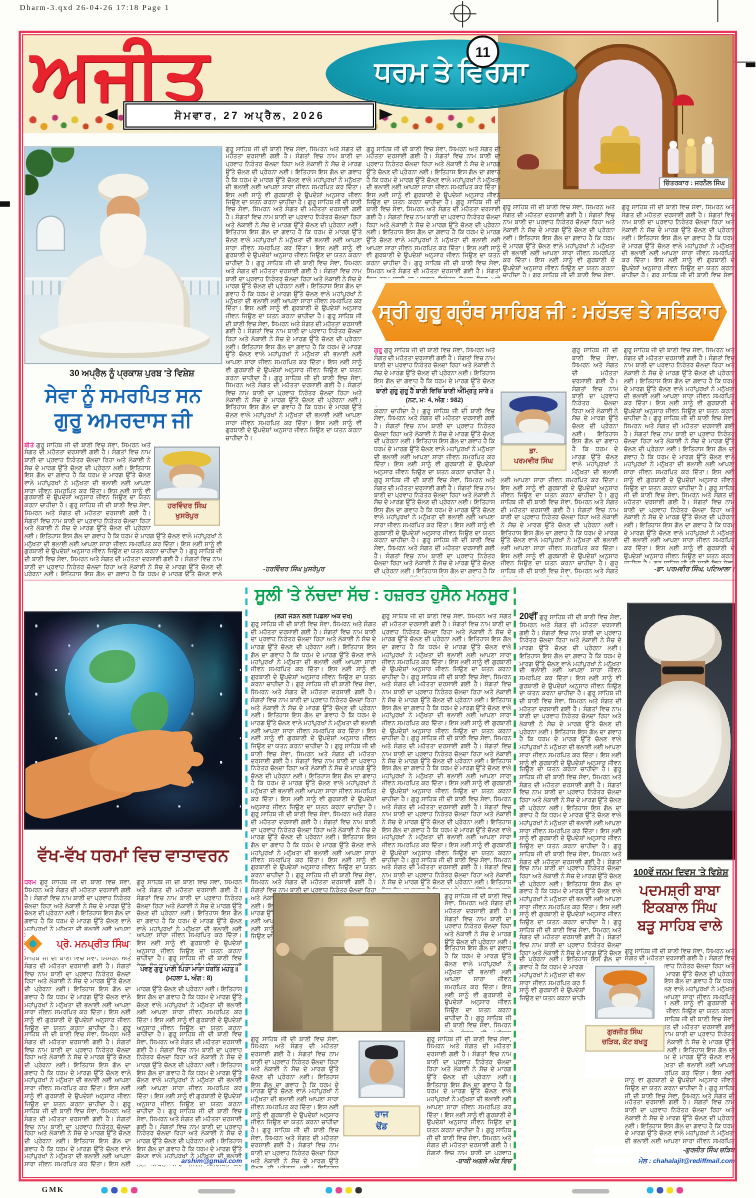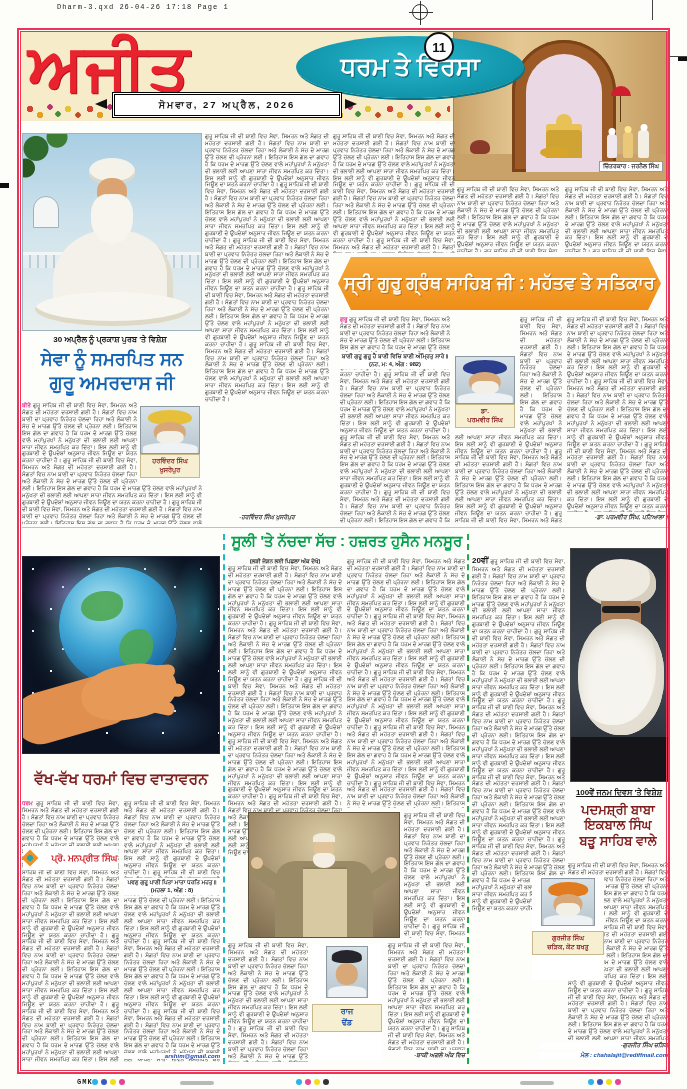--- a/index.html
+++ b/index.html
@@ -2,21 +2,21 @@
 <html><head>
 <meta charset="utf-8">
 <style>
   *{margin:0;padding:0;box-sizing:border-box;}
   html,body{background:#ffffff;}
   #page{position:relative;width:687px;height:1089px;background:#fdfdfa;overflow:hidden;
          font-family:"Liberation Sans",sans-serif;color:#1a1a1a;}
   .abs{position:absolute;}
 
   
-  .slug{font-family:Liberation Mono, monospace;font-size:7px;color:#222;letter-spacing:1px;margin-left:39px;}
+  .slug{font-family:Liberation Serif, serif;font-size:7px;color:#222;letter-spacing:1px;}
   .regmark{width:16px;height:16px;border:1px solid #333;border-radius:50%;}
   .regmark:before,.regmark:after{content:"";position:absolute;background:#333;}
   .regmark:before{left:50%;top:-4px;width:1px;height:24px;}
   .regmark:after{top:50%;left:-4px;height:1px;width:24px;}
   .cropline{background:#444;}
   .tick{background:#111;}
   .cmyk{display:flex;gap:3px;}
   .cmyk i{width:6px;height:6px;border-radius:50%;display:block;}
   .graysmudge{background:#b9b9b9;border-radius:2px;}
 
@@ -220,21 +220,21 @@
   <div class="abs art img-guru" style="left:22px;top:133px;width:180px;height:198px;">
     <div class="foliage"></div>
     <div class="dome"></div>
     <div class="rail"></div>
     <div class="robe"></div>
     <div class="turban"></div>
     <div class="face"></div>
     <div class="beard"></div>
     <div class="bolster"></div>
   </div>
-  <div class="abs kicker" style="left:20px;top:335px;width:180px;">30 ਅਪ੍ਰੈਲ ਨੂੰ ਪ੍ਰਕਾਸ਼ ਪੁਰਬ 'ਤੇ ਵਿਸ਼ੇਸ਼</div>
+  <div class="abs kicker" style="left:30px;top:335px;width:180px;">30 ਅਪ੍ਰੈਲ ਨੂੰ ਪ੍ਰਕਾਸ਼ ਪੁਰਬ 'ਤੇ ਵਿਸ਼ੇਸ਼</div>
   <div class="abs hl blue" style="left:22px;top:349px;width:180px;font-size:18px;">ਸੇਵਾ ਨੂੰ ਸਮਰਪਿਤ ਸਨ</div>
   <div class="abs hl blue" style="left:22px;top:372px;width:180px;font-size:19px;">ਗੁਰੂ ਅਮਰਦਾਸ ਜੀ</div>
   <div class="abs bodytext" style="left:22px;top:402px;width:180px;height:122px;">
     <span style="float:right;width:62px;margin:4px 0 2px 3px;">
       <span class="headshot" style="display:block;width:60px;height:48px;">
         <span class="turban t-yellow"></span>
         <span class="face"></span>
         <span class="wbeard"></span>
         <span class="sh"></span>
       </span>

